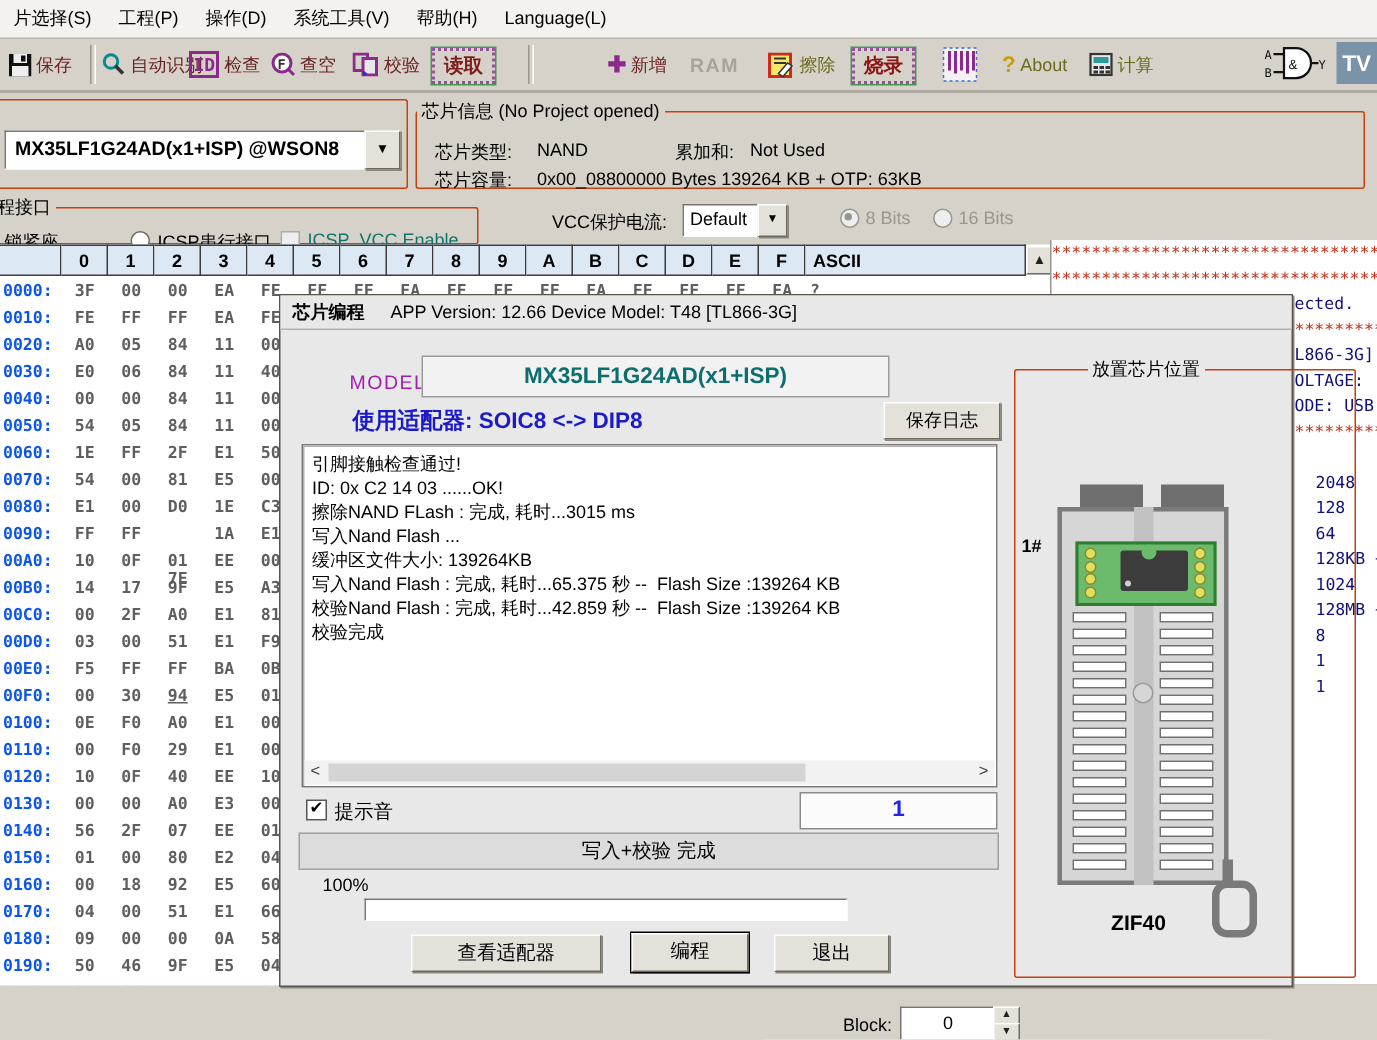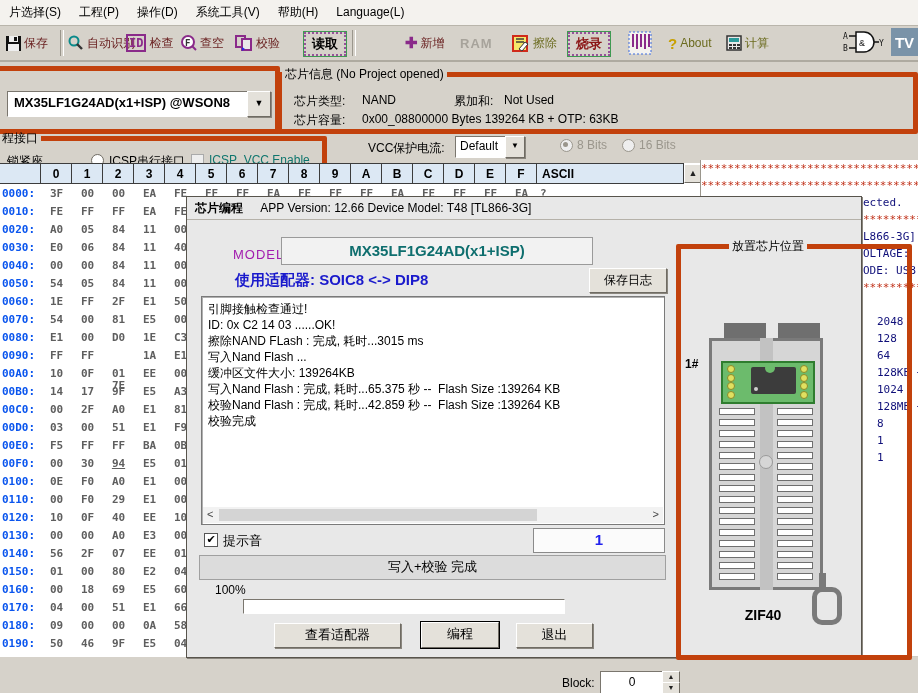--- a/index.html
+++ b/index.html
@@ -8,21 +8,21 @@
   
   #menubar{left:0;top:0;width:918px;height:25px;background:#f4f2ee;border-bottom:1px solid #b9b5ab;}
   .menu-item{display:inline-block;padding:0 9px;line-height:24px;font-size:12px;}
   #toolbar{left:0;top:26px;width:918px;height:34px;background:#d6d2ca;border-bottom:2px solid #aeaaa0;}
   .tbtn{position:absolute;top:4px;height:26px;display:flex;align-items:center;gap:3px;white-space:nowrap;}
   .tlab{font-size:12px;color:#6b2323;}
   .tlab2{font-size:12px;color:#6b6b1e;}
   .tsep{position:absolute;top:4px;width:2px;height:26px;border-left:1px solid #9a968c;border-right:1px solid #fff;}
   .boxbtn{border:2px dotted #97519b;outline:1px solid #3f9a52;padding:1px 6px;font-weight:bold;font-size:13px;background:#d6d2ca;}
   
-  fieldset{border:5px solid #c2410c;border-radius:2px;margin:0;padding:0;}
+  fieldset{border:1px solid #c2410c;border-radius:2px;margin:0;padding:0;}
   legend{font-size:12px;padding:0 3px;}
   .sunken{border:1px solid;border-color:#7a766e #ffffff #ffffff #7a766e;background:#fff;}
   .btn3d{background:#e4e1da;border:1px solid;border-color:#fff #6f6b63 #6f6b63 #fff;box-shadow:1px 1px 0 #8a867e;text-align:center;}
   
   #hexarea{left:0;top:163px;width:700px;height:503px;background:#fff;}
   .hh{position:absolute;top:0;height:21px;line-height:21px;text-align:center;font-weight:bold;font-size:12px;background:#dce8f4;border-right:1px solid #3c3c3c;border-bottom:1px solid #3c3c3c;border-top:1px solid #3c3c3c;box-sizing:border-box;}
   .hexrow{position:absolute;left:0;width:700px;height:18px;}
   .haddr{position:absolute;left:2px;width:40px;font:bold 11px "DejaVu Sans Mono",monospace;color:#0a55ee;}
   .hbyte{position:absolute;width:31px;text-align:center;font:bold 11px "DejaVu Sans Mono",monospace;color:#5e5e5e;}
   .hascii{position:absolute;left:540px;font:bold 11px "DejaVu Sans Mono",monospace;color:#5e5e5e;}
@@ -81,21 +81,21 @@
       <span class="tlab">查空</span>
     </div>
     <div class="tbtn" style="left:235px">
       <svg width="18" height="16" viewBox="0 0 18 16">
           <rect x="1" y="1" width="9" height="11" fill="none" stroke="#8a2a8a" stroke-width="2"></rect>
           <rect x="7" y="4" width="9" height="11" fill="#e8e8e8" stroke="#8a2a8a" stroke-width="2"></rect>
           <path d="M10 14 l-3 2 v-4 z" fill="#2a2ae0"></path>
         </svg>
       <span class="tlab">校验</span>
     </div>
-    <div class="tbtn boxbtn" style="left:304px;top:6px;height:auto;color:#000000;">
+    <div class="tbtn boxbtn" style="left:288px;top:6px;height:auto;color:#7f1d1d;">
         <span>读取</span>
       </div>
     <div class="tsep" style="left:352px"></div>
     <div class="tbtn" style="left:405px">
       <span style="color:#8a2a8a;font-size:15px;font-weight:bold;">✚</span>
       <span class="tlab">新增</span>
     </div>
     <div class="tbtn" style="left:460px">
       <span style="color:#a7a39b;font-weight:bold;font-size:13px;letter-spacing:1px;">RAM</span>
     </div>
@@ -420,21 +420,21 @@
           <span class="hbyte" style="left: 72px;">00</span>
           <span class="hbyte" style="left: 103px;">80</span>
           <span class="hbyte" style="left: 134px;">E2</span>
           <span class="hbyte" style="left: 165px;">04</span>
           <span class="hascii"></span>
         </div>
         <div class="hexrow" style="top: 420px;">
           <span class="haddr">0160:</span>
           <span class="hbyte" style="left: 41px;">00</span>
           <span class="hbyte" style="left: 72px;">18</span>
-          <span class="hbyte" style="left: 103px;">69</span>
+          <span class="hbyte" style="left: 103px;">92</span>
           <span class="hbyte" style="left: 134px;">E5</span>
           <span class="hbyte" style="left: 165px;">60</span>
           <span class="hascii"></span>
         </div>
         <div class="hexrow" style="top: 438px;">
           <span class="haddr">0170:</span>
           <span class="hbyte" style="left: 41px;">04</span>
           <span class="hbyte" style="left: 72px;">00</span>
           <span class="hbyte" style="left: 103px;">51</span>
           <span class="hbyte" style="left: 134px;">E1</span>

